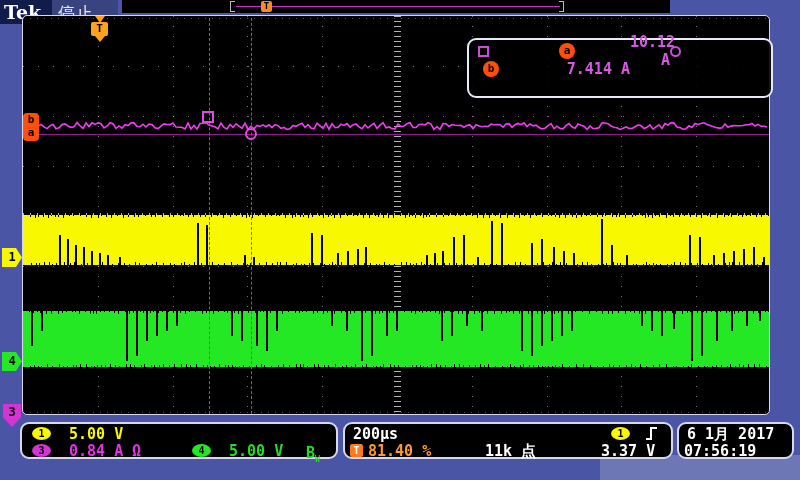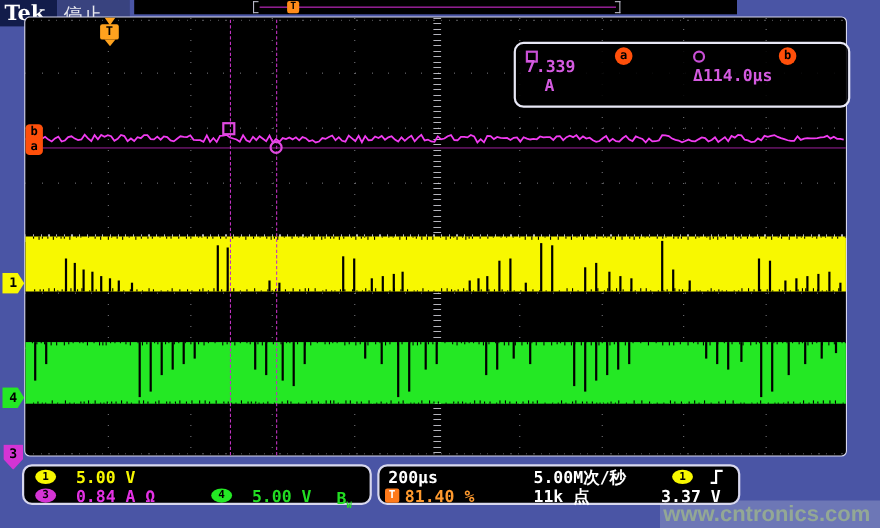--- a/index.html
+++ b/index.html
@@ -840,55 +840,57 @@
   <div class="abs ch-marker m4">4</div>
   <div class="abs ch3-marker">3</div>
 
   <div class="abs readout">
     <div>
         <div class="cur-icon"></div>
       </div>
     <div>
         <div class="ab">a</div>
       </div>
+    <div class="num">10.12 A</div>
 
     <div>
         <div class="cur-icon round"></div>
       </div>
     <div>
         <div class="ab">b</div>
       </div>
-    <div class="num">7.339 A</div>
+    <div class="num">7.414 A</div>
 
     <div></div>
-    <div class="num">Δ114.0µs</div>
     <div></div>
   </div>
 
   <div class="abs bbox" style="left:20px; width:318px;">
     <div class="pill y" style="left:10px; top:3px;">1</div>
     <div class="it c-y" style="left:47px; top:1px;">5.00 V</div>
     <div class="pill m" style="left:10px; top:20px;">3</div>
     <div class="it c-m" style="left:47px; top:18px;">0.84 A</div>
     <div class="it c-m" style="left:110px; top:18px;">Ω</div>
     <div class="pill g" style="left:170px; top:20px;">4</div>
     <div class="it c-g" style="left:207px; top:18px;">5.00 V</div>
     <div class="it c-g bw" style="left:284px; top:20px;"><span>B</span><sub>W</sub></div>
   </div>
 
   <div class="abs bbox" style="left:343px; width:330px;">
     <div class="it c-w" style="left:8px; top:1px;">200µs</div>
-    <div class="it c-w" style="left:140px; top:1px;">5.00M次/秒</div>
     <div class="pill y" style="left:266px; top:3px;">1</div>
     <svg style="position:absolute; left:299px; top:2px;" width="16" height="15">
       <path d="M2 13 H7 V2 H13" stroke="#ffffff" stroke-width="2" fill="none"></path>
     </svg>
     <div class="tsq" style="left:5px; top:20px;">T</div>
     <div class="it c-o" style="left:23px; top:18px;">81.40 %</div>
     <div class="it c-w" style="left:140px; top:18px;">11k 点</div>
     <div class="it c-w" style="left:256px; top:18px;">3.37 V</div>
   </div>
 
+  <div class="abs bbox" style="left:677px; width:117px;">
+    <div class="it c-w" style="left:8px; top:1px;">6 1月 2017</div>
+    <div class="it c-w" style="left:5px; top:18px;">07:56:19</div>
+  </div>
 
   <div class="abs wm-band"></div>
-  <div class="abs wm-text">www.cntronics.com</div>
 
 </div>
 
 </body></html>

